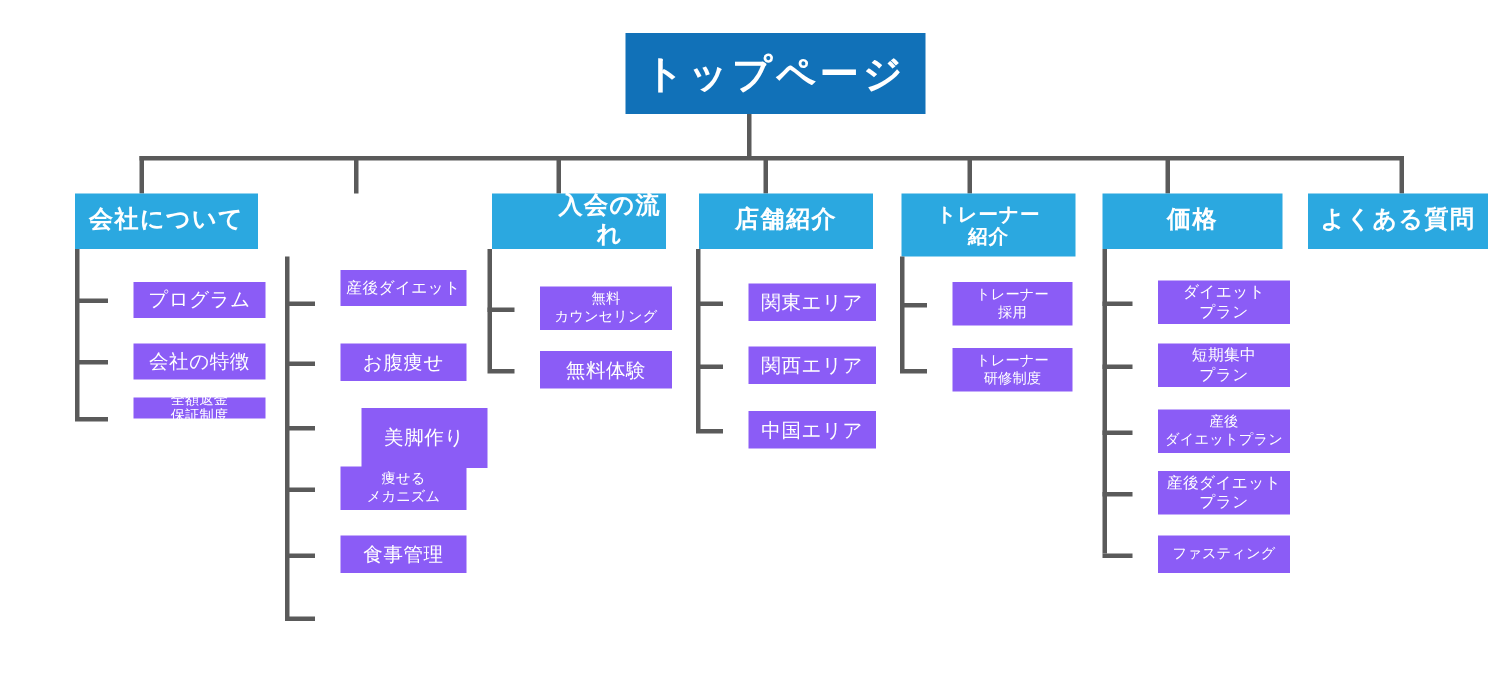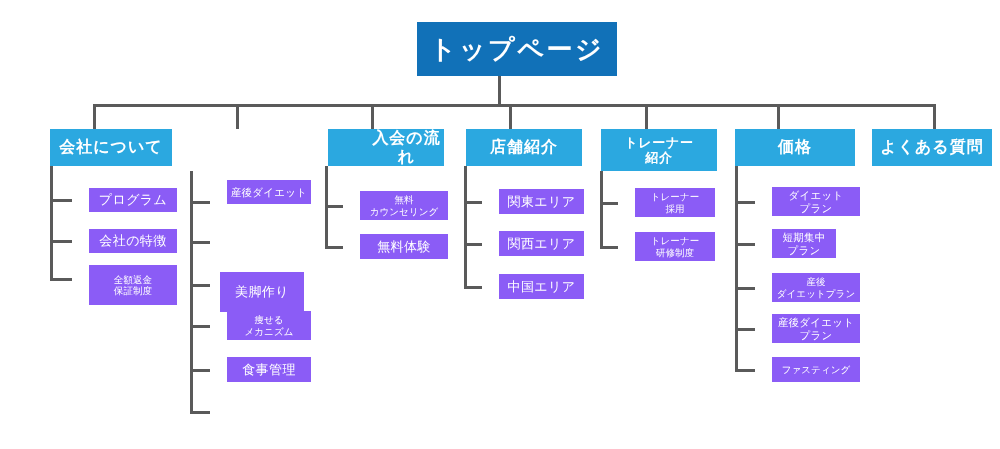--- a/index.html
+++ b/index.html
@@ -89,32 +89,33 @@
   <div class="node lvl2" style="left:33px; top:129px; width:122px; height:37px;">会社について</div>
   <div class="connector v" style="left:50px; top:166px; height:112px;"></div>
 
   <div class="connector h" style="left:50px; top:199px; width:22px;"></div>
   <div class="node lvl3" style="left:72px; top:188px; width:88px; height:24px;">プログラム</div>
 
   <div class="connector h" style="left:50px; top:240px; width:22px;"></div>
   <div class="node lvl3" style="left:72px; top:229px; width:88px; height:24px;">会社の特徴</div>
 
   <div class="connector h" style="left:50px; top:278px; width:22px;"></div>
-  <div class="node lvl3 tiny" style="left:72px; top:265px; width:88px; height:40px;text-align:right;">全額返金
+  <div class="node lvl3 tiny" style="left:72px; top:265px; width:88px; height:14px;text-align:right;">全額返金
 保証制度</div>
 
   <div class="connector v" style="left:190px; top:171px; height:243px;"></div>
 
   <div class="connector h" style="left:190px; top:201px; width:20px;"></div>
   <div class="node lvl3 small" style="left:210px; top:180px; width:84px; height:24px;">産後ダイエット</div>
 
   <div class="connector h" style="left:190px; top:241px; width:20px;"></div>
+  <div class="node lvl3" style="left:210px; top:229px; width:84px; height:25px;">お腹痩せ</div>
 
   <div class="connector h" style="left:190px; top:284px; width:20px;"></div>
-  <div class="node lvl3" style="left:203px; top:272px; width:84px; height:40px;">美脚作り</div>
+  <div class="node lvl3" style="left:224px; top:272px; width:84px; height:40px;">美脚作り</div>
 
   <div class="connector h" style="left:190px; top:325px; width:20px;"></div>
   <div class="node lvl3 tiny" style="left:210px; top:311px; width:84px; height:29px;">痩せる
 メカニズム</div>
 
   <div class="connector h" style="left:190px; top:369px; width:20px;"></div>
   <div class="node lvl3" style="left:210px; top:357px; width:84px; height:25px;">食事管理</div>
 
   <div class="connector h" style="left:190px; top:411px; width:20px;"></div>
 
@@ -153,21 +154,21 @@
 研修制度</div>
 
   <div class="node lvl2" style="left:718px; top:129px; width:120px; height:37px;">価格</div>
   <div class="connector v" style="left:735px; top:166px; height:203px;"></div>
 
   <div class="connector h" style="left:735px; top:201px; width:20px;"></div>
   <div class="node lvl3 small" style="left:755px; top:187px; width:88px; height:29px;">ダイエット
 プラン</div>
 
   <div class="connector h" style="left:735px; top:243px; width:20px;"></div>
-  <div class="node lvl3 small" style="left:755px; top:229px; width:64px; height:29px;">短期集中
+  <div class="node lvl3 small" style="left:755px; top:229px; width:88px; height:29px;">短期集中
 プラン</div>
 
   <div class="connector h" style="left:735px; top:287px; width:20px;"></div>
   <div class="node lvl3 tiny" style="left:755px; top:273px; width:88px; height:29px;">産後
 ダイエットプラン</div>
 
   <div class="connector h" style="left:735px; top:328px; width:20px;"></div>
   <div class="node lvl3 small" style="left:755px; top:314px; width:88px; height:29px;">産後ダイエット
 プラン</div>
 

